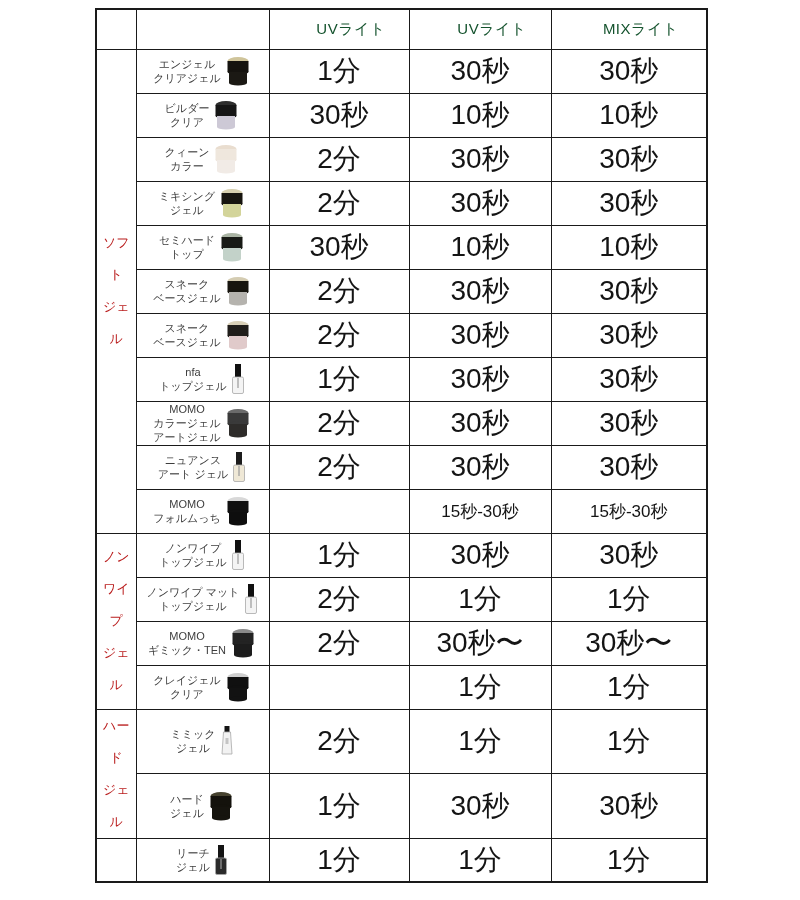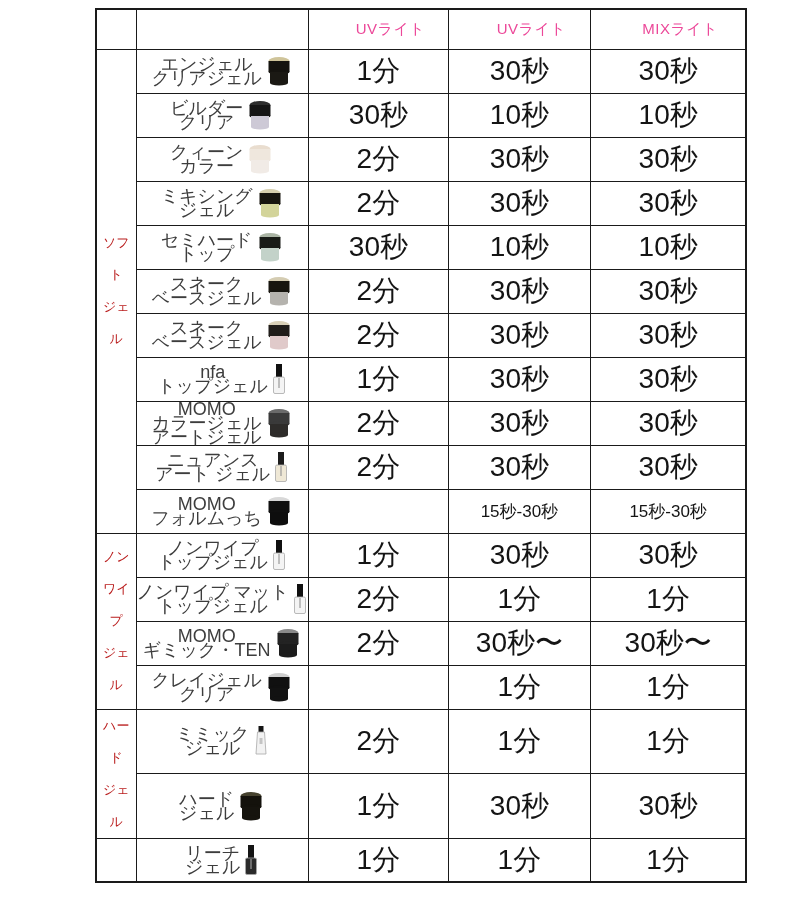--- a/index.html
+++ b/index.html
@@ -12,36 +12,36 @@
   table{border-collapse:collapse;table-layout:fixed;border:2px solid #1a1a1a;}
   th,td{border:1px solid #1a1a1a;padding:0;margin:0;background:#fff;}
   col.c-group{width:40px;}
   col.c-product{width:133px;}
   col.c-uv{width:140px;}
   col.c-led{width:142px;}
   col.c-mix{width:156px;}
   thead tr{height:40px;}
   tbody tr{height:44px;}
   th.col-hd{
-    font-size:15px;font-weight:400;color:#ec4899;text-align:center;
+    font-size:15px;font-weight:400;color:#14532d;text-align:center;
     letter-spacing:0.5px;
     padding-left:24px;
   }
   td.group-cell{
     font-size:13px;color:#b91c1c;text-align:center;
     vertical-align:middle;
   }
   td.group-cell .gline{line-height:32px;}
   td.product-cell{vertical-align:middle;}
   .product-inner{
     display:flex;align-items:center;justify-content:center;gap:3px;
     width:100%;height:100%;
   }
   .pname{
-    font-size:18px;color:#3d3d3d;text-align:center;line-height:14px;
+    font-size:11px;color:#3d3d3d;text-align:center;line-height:14px;
     white-space:nowrap;
   }
   .picon{display:flex;align-items:center;flex:0 0 auto;}
   td.time-cell{
     font-size:28px;color:#141414;text-align:center;vertical-align:middle;
     white-space:nowrap;
   }
   td.time-cell.long{font-size:17px;}
 </style>
 </head>

